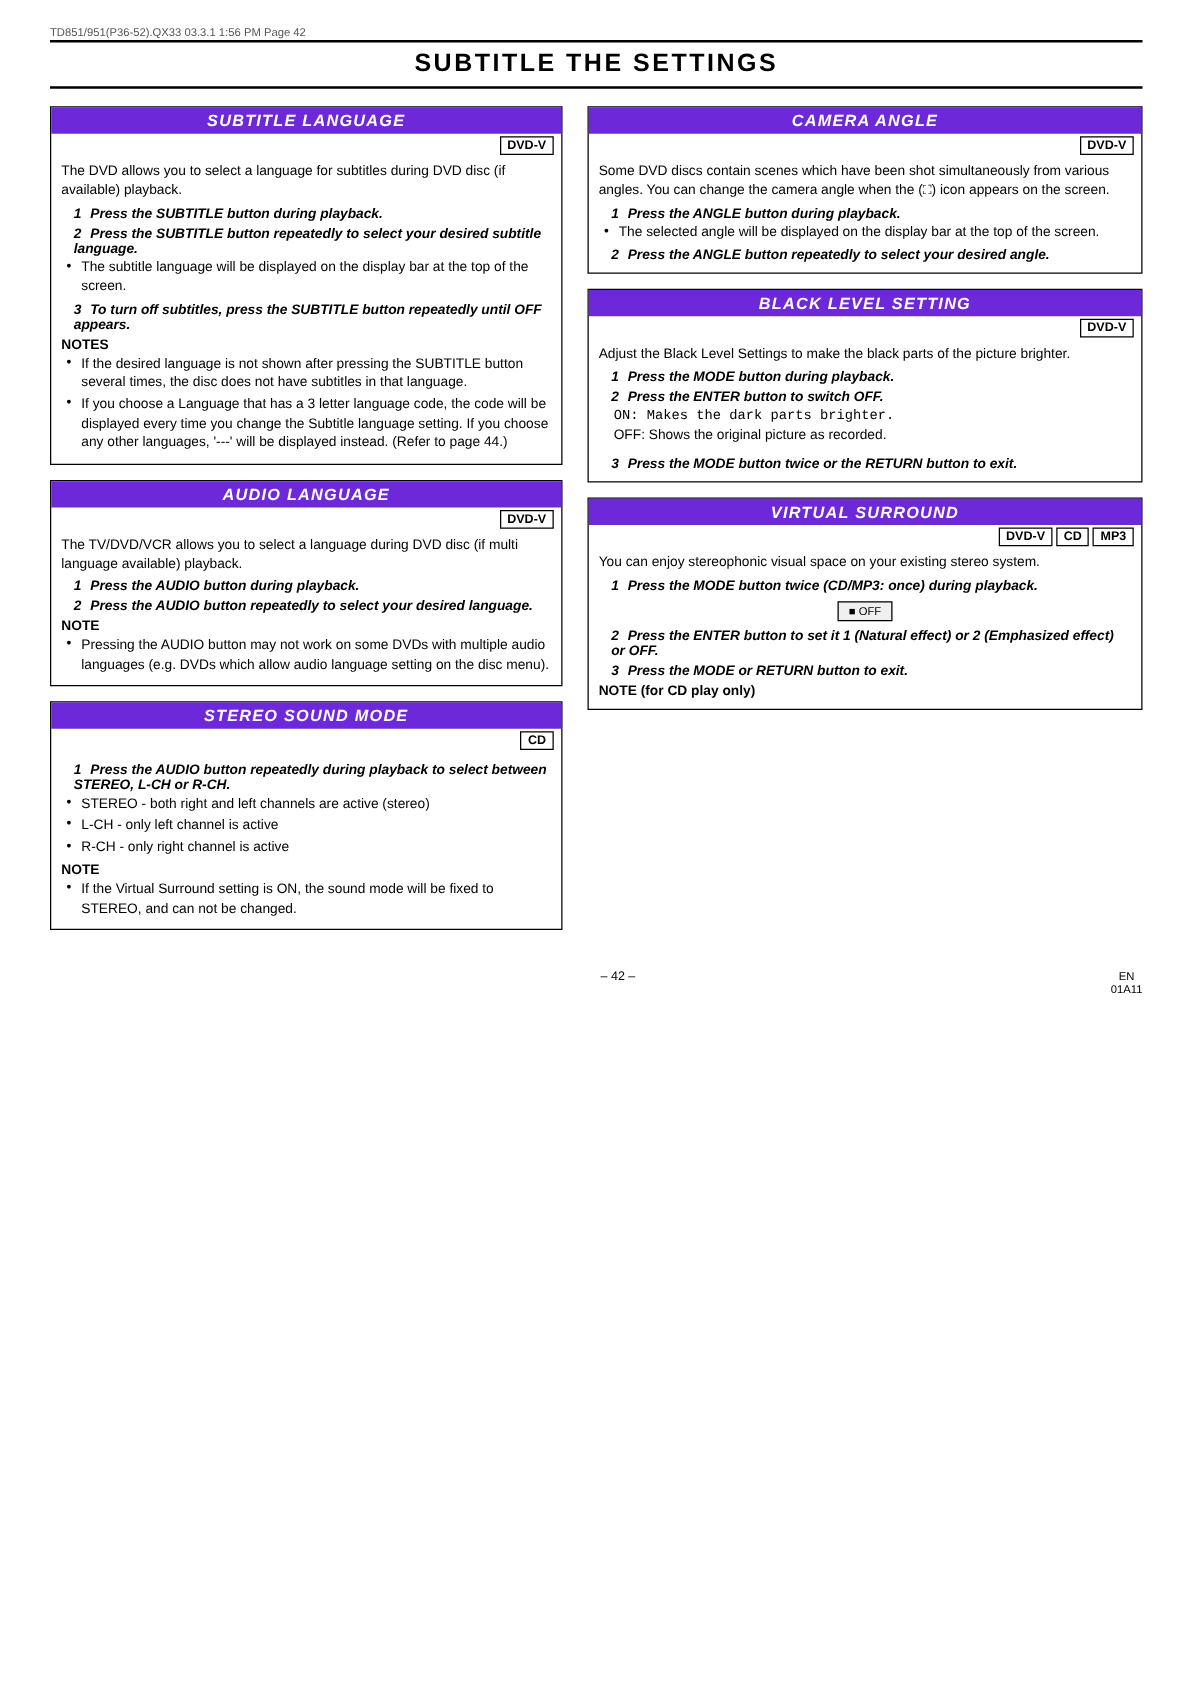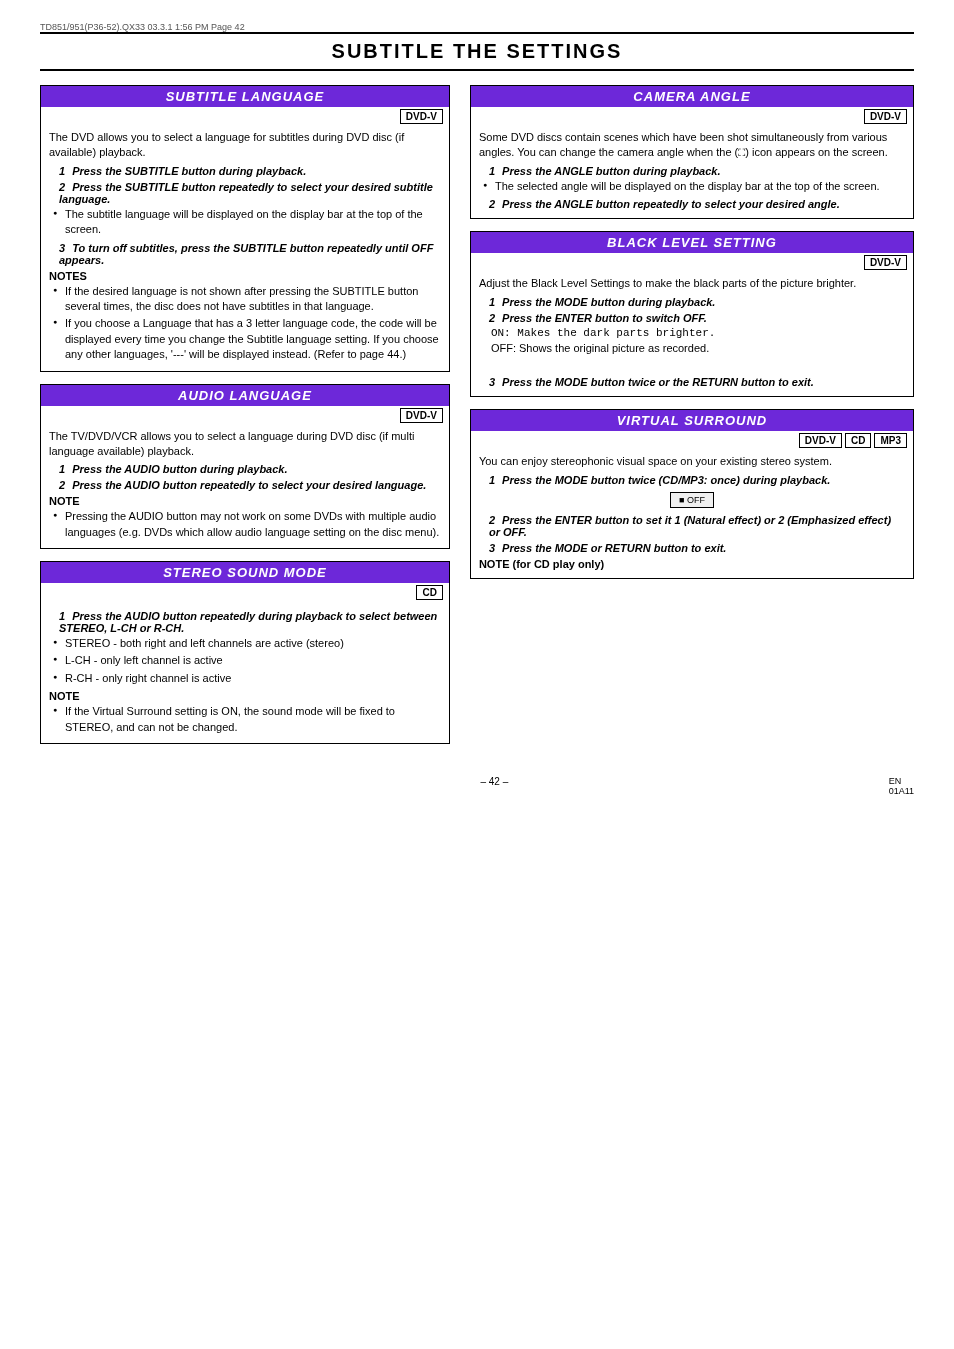--- a/index.html
+++ b/index.html
@@ -105,21 +105,21 @@
       margin: 4px auto;
       background: #f0f0f0;
     }
     .page-footer {
       display: flex;
       justify-content: space-between;
       margin-top: 20px;
       font-size: 10px;
     }
     .footer-center { text-align: center; flex: 1; }
-    .footer-right { text-align: left; font-size: 9px; }
+    .footer-right { text-align: center; font-size: 9px; }
     .step-italic {
       font-style: italic;
       font-weight: bold;
     }
   </style>
 </head>
 <body>
 
 <div>
   <span style="font-size:9px;color:#555;">TD851/951(P36-52).QX33  03.3.1  1:56 PM  Page 42</span>
@@ -240,21 +240,21 @@
         <p class="step step-italic">
           <span class="step-num">1</span>
           <span>Press the MODE button during playback.</span>
         </p>
         <p class="step step-italic">
           <span class="step-num">2</span>
           <span>Press the ENTER button to switch OFF.</span>
         </p>
         <p style="margin-left:12px;line-height:1.4;font-family:Liberation Mono, monospace;">ON: Makes the dark parts brighter.</p>
         <p style="margin-left:12px;line-height:1.4;">OFF: Shows the original picture as recorded.</p>
-        <p class="step step-italic" style="margin-top:20px;">
+        <p class="step step-italic" style="margin-top:9px;">
           <span class="step-num">3</span>
           <span>Press the MODE button twice or the RETURN button to exit.</span>
         </p>
       </div>
     </div>
 
     <div class="section-box">
       <div class="section-title">VIRTUAL SURROUND</div>
       <div class="badge-row">
         <span class="badge">DVD-V</span>

